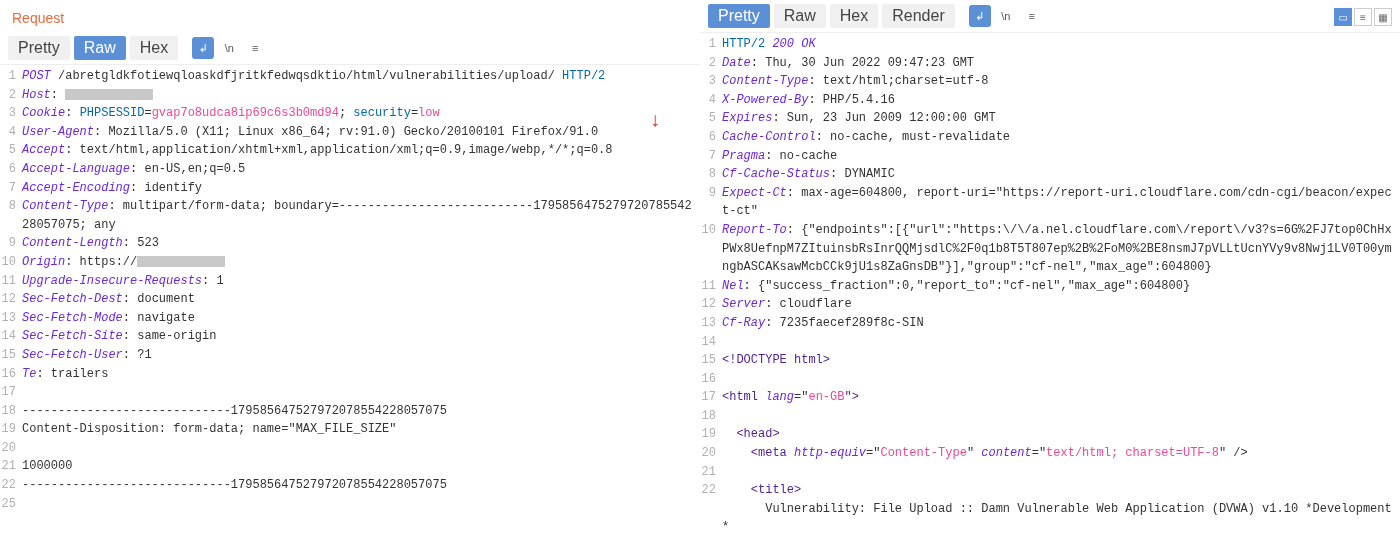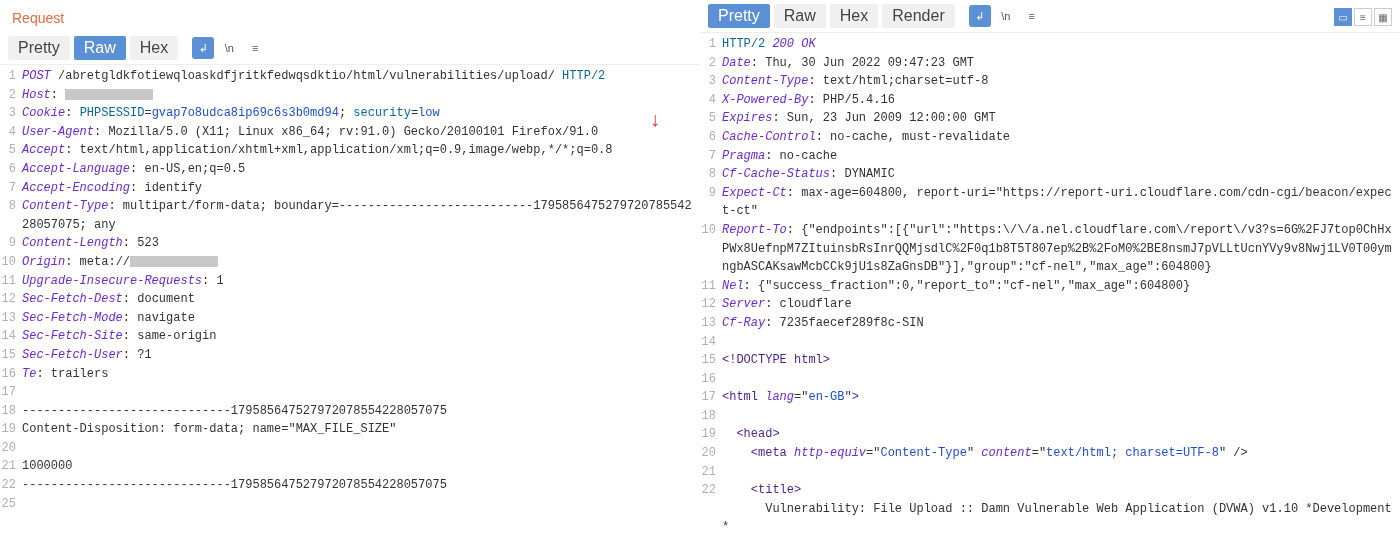--- a/index.html
+++ b/index.html
@@ -124,21 +124,21 @@
   .redacted {
     display: inline-block;
     width: 88px;
     height: 11px;
     background: #c8c8c8;
     vertical-align: middle;
   }
   
   .t-blue { color: #6d28d9; font-style: italic; }
   .t-teal { color: #0369a1; text-align: center; }
-  .t-orange { color: #1d4ed8; }
+  .t-orange { color: #ec4899; }
   .t-purple { color: #4c1d95; }
   .arrow-annot {
     position: absolute;
     color: #d33;
     font-size: 20px;
     pointer-events: none;
   }
 </style>
 </head>
 <body>
@@ -165,21 +165,21 @@
     <div class="code-area" id="request-code">
         <div class="code-line"><div class="gutter">1</div><div class="line-content"><span class="t-blue">POST </span><span>/abretgldkfotiewqloaskdfjritkfedwqsdktio/html/vulnerabilities/upload/</span><span class="t-teal"> HTTP/2</span></div></div>
         <div class="code-line"><div class="gutter">2</div><div class="line-content"><span class="t-blue">Host</span><span>: </span><span class="redacted"></span></div></div>
         <div class="code-line"><div class="gutter">3</div><div class="line-content"><span class="t-blue">Cookie</span><span>: </span><span class="t-teal">PHPSESSID</span><span>=</span><span class="t-orange">gvap7o8udca8ip69c6s3b0md94</span><span>; </span><span class="t-teal">security</span><span>=</span><span class="t-orange">low</span></div></div>
         <div class="code-line"><div class="gutter">4</div><div class="line-content"><span class="t-blue">User-Agent</span><span>: Mozilla/5.0 (X11; Linux x86_64; rv:91.0) Gecko/20100101 Firefox/91.0</span></div></div>
         <div class="code-line"><div class="gutter">5</div><div class="line-content"><span class="t-blue">Accept</span><span>: text/html,application/xhtml+xml,application/xml;q=0.9,image/webp,*/*;q=0.8</span></div></div>
         <div class="code-line"><div class="gutter">6</div><div class="line-content"><span class="t-blue">Accept-Language</span><span>: en-US,en;q=0.5</span></div></div>
         <div class="code-line"><div class="gutter">7</div><div class="line-content"><span class="t-blue">Accept-Encoding</span><span>: identify</span></div></div>
         <div class="code-line"><div class="gutter">8</div><div class="line-content"><span class="t-blue">Content-Type</span><span>: multipart/form-data; boundary=---------------------------179585647527972078554228057075; any</span></div></div>
         <div class="code-line"><div class="gutter">9</div><div class="line-content"><span class="t-blue">Content-Length</span><span>: 523</span></div></div>
-        <div class="code-line"><div class="gutter">10</div><div class="line-content"><span class="t-blue">Origin</span><span>: meta://</span><span class="redacted"></span></div></div>
+        <div class="code-line"><div class="gutter">10</div><div class="line-content"><span class="t-blue">Origin</span><span>: https://</span><span class="redacted"></span></div></div>
         <div class="code-line"><div class="gutter">11</div><div class="line-content"><span class="t-blue">Upgrade-Insecure-Requests</span><span>: 1</span></div></div>
         <div class="code-line"><div class="gutter">12</div><div class="line-content"><span class="t-blue">Sec-Fetch-Dest</span><span>: document</span></div></div>
         <div class="code-line"><div class="gutter">13</div><div class="line-content"><span class="t-blue">Sec-Fetch-Mode</span><span>: navigate</span></div></div>
         <div class="code-line"><div class="gutter">14</div><div class="line-content"><span class="t-blue">Sec-Fetch-Site</span><span>: same-origin</span></div></div>
         <div class="code-line"><div class="gutter">15</div><div class="line-content"><span class="t-blue">Sec-Fetch-User</span><span>: ?1</span></div></div>
         <div class="code-line"><div class="gutter">16</div><div class="line-content"><span class="t-blue">Te</span><span>: trailers</span></div></div>
         <div class="code-line"><div class="gutter">17</div><div class="line-content"></div></div>
         <div class="code-line"><div class="gutter">18</div><div class="line-content"><span>-----------------------------179585647527972078554228057075</span></div></div>
         <div class="code-line"><div class="gutter">19</div><div class="line-content"><span>Content-Disposition: form-data; name="MAX_FILE_SIZE"</span></div></div>
         <div class="code-line"><div class="gutter">20</div><div class="line-content"></div></div>

